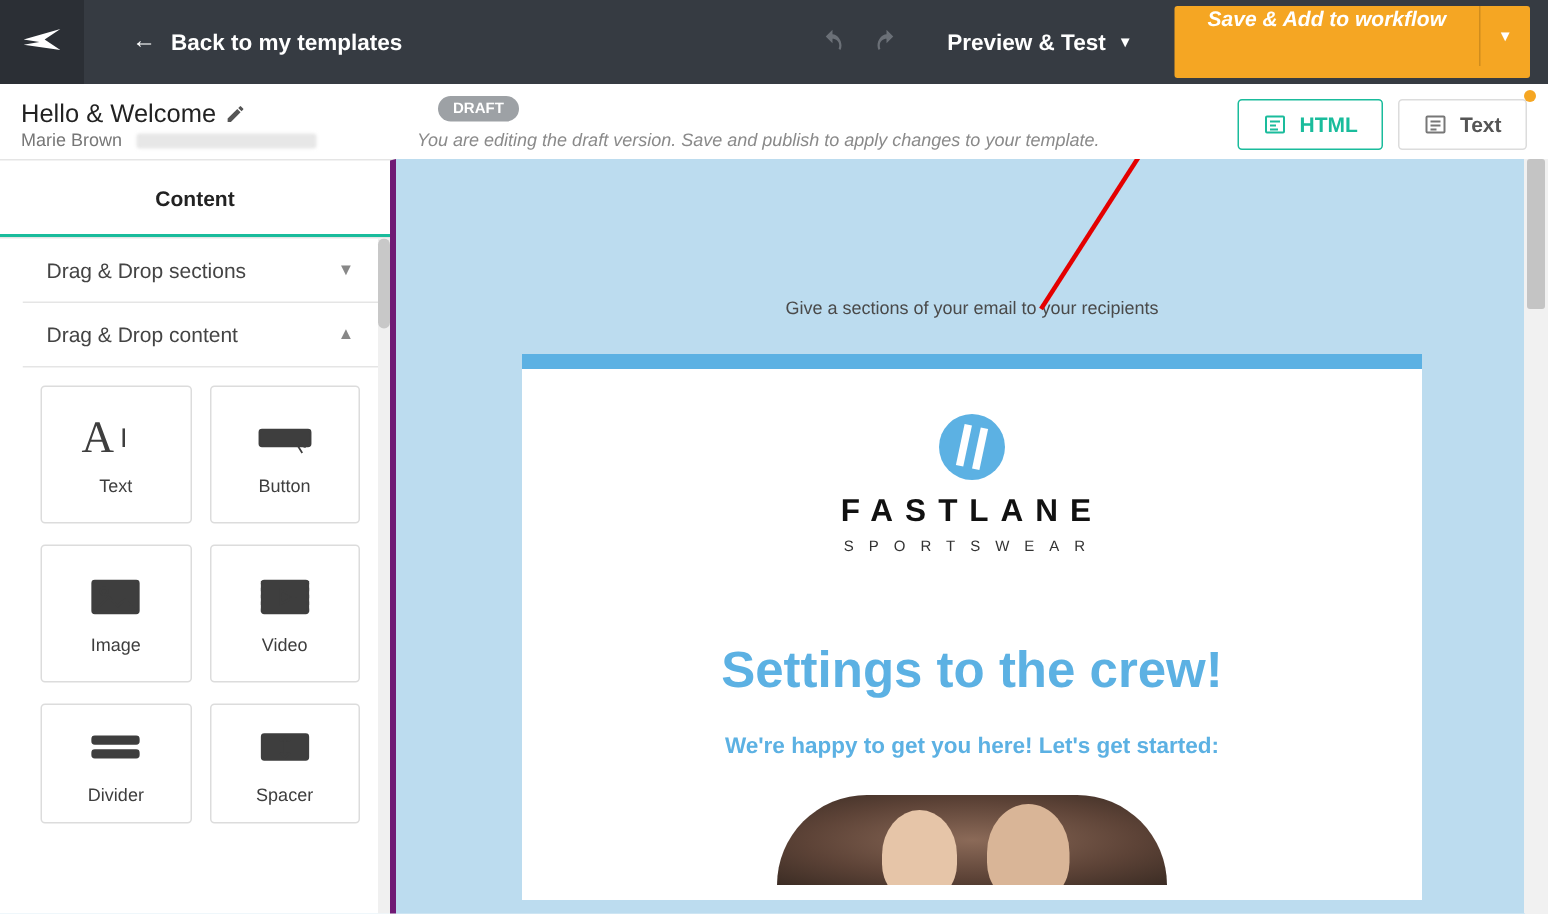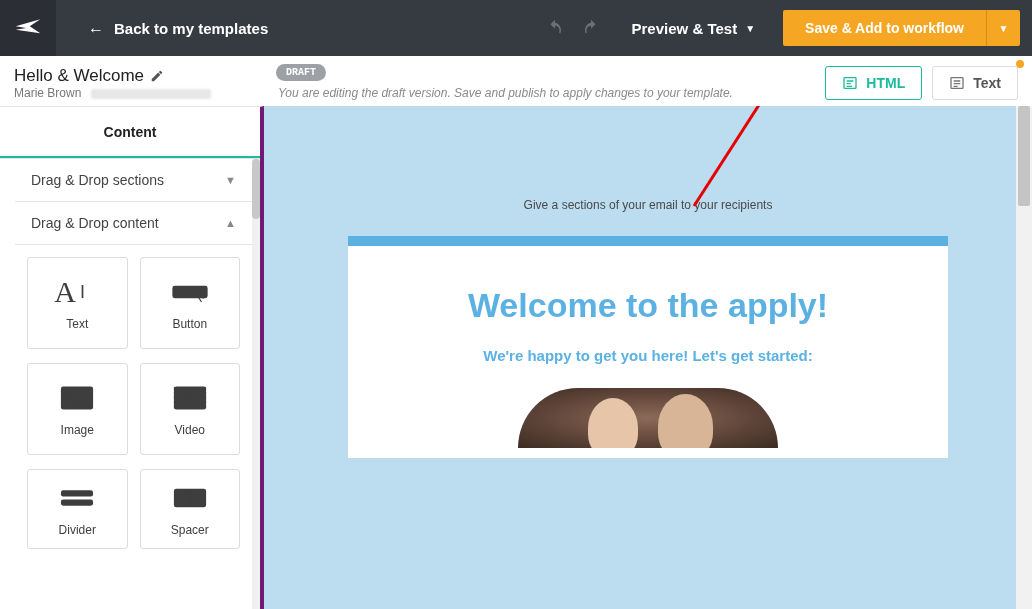--- a/index.html
+++ b/index.html
@@ -20,31 +20,31 @@
   .topbar { height: var(--top-h); background: var(--dark); display: flex; align-items: center; color: #fff; }
   .brand { width: 56px; height: 56px; background: #2b2f35; display:flex; align-items:center; justify-content:center; }
   .brand svg { width:28px; height:28px; fill:#fff; }
   .back { margin-left: 32px; display:flex; align-items:center; gap:10px; font-size:15px; font-weight:600; cursor:pointer;}
   .back .arr { font-size:16px; }
   .tb-spacer { flex:1; }
   .undo-redo { display:flex; gap:18px; color:#6b7077; margin-right: 32px;}
   .undo-redo svg { width:18px; height:18px; fill:#6b7077; cursor:pointer;}
   .preview { font-weight:700; font-size:15px; margin-right: 28px; cursor:pointer; display:flex; align-items:center; gap:8px;}
   .preview .c { font-size:10px; }
-  .savebtn { background: var(--orange); height:36px; display:flex; align-items:center; cursor:pointer; margin-right:12px; border-radius:2px; overflow:hidden;}
+  .savebtn { background: var(--orange); height:48px; display:flex; align-items:flex-start; cursor:pointer; margin-right:12px; border-radius:2px; overflow:hidden;font-style:italic;}
   .savebtn .lbl { padding:0 22px; color:#fff; font-weight:700; font-size:14px; }
   .savebtn .dd { width:34px; height:40px; border-left:1px solid rgba(0,0,0,0.15); display:flex; align-items:center; justify-content:center; color:#fff; font-size:10px;}
   
   .titlerow { height: var(--title-h); display:flex; align-items:center; padding: 6px 14px 2px 14px; position: relative;}
   .titleblock { display:flex; flex-direction:column; line-height:1.25;}
   .title { font-size:17px; color:#222; display:flex; align-items:center; gap:6px;}
   .pencil { width:14px; height:14px; fill:#555;}
   .author { font-size:12px; color:#777; display:flex; align-items:center; gap:10px; }
   .author .blur { width:120px; height:10px; background:#e7e7e7; border-radius:2px; filter:blur(1px);}
-  .draft-badge { position:absolute; left:276px; top:8px; background:#9da1a5; color:#fff; font-size:10px; font-weight:700; padding:3px 10px; border-radius:10px;font-family:Liberation Mono, monospace;}
+  .draft-badge { position:absolute; left:292px; top:8px; background:#9da1a5; color:#fff; font-size:10px; font-weight:700; padding:3px 10px; border-radius:10px;}
   .draft-note { position:absolute; left:278px; top:30px; font-size:12px; font-style:italic; color:#8a8a8a; }
   .viewmodes { position:absolute; right:14px; top:10px; display:flex; gap:10px; align-items:center;padding-left:24px; }
   .viewmodes::after{ content:''; position:absolute; top:-6px; right:-6px; width:8px; height:8px; background:var(--orange); border-radius:50%;}
   .vm { border:1px solid var(--gray-border); border-radius:3px; padding:8px 16px; display:flex; align-items:center; gap:8px; font-size:14px; font-weight:700; cursor:pointer; color:#555;}
   .vm.active { border-color: var(--teal); color: var(--teal);}
   .vm svg { width:16px; height:16px; }
   
   .main { position:absolute; top: calc(var(--top-h) + var(--title-h)); left:0; right:0; bottom:0; display:flex;}
   .sidebar { width:264px; border-top:1px solid #e5e5e5; border-right:4px solid #701a75; background:#fff; display:flex; flex-direction:column;}
   .tabs { height: var(--tabs-h); display:flex; border-bottom:1px solid #e5e5e5;}
@@ -211,22 +211,31 @@
       <div class="micro-scroll">
           <div class="thumb"></div>
         </div>
     </div>
   </div>
 
   <div class="canvas-wrap">
     <div class="preheader">Give a sections of your email to your recipients</div>
     <div class="email">
       <div class="accentbar"></div>
+      <div class="logo-wrap">
+        <svg viewBox="0 0 44 44">
+            <circle cx="22" cy="22" r="22" fill="#5cb1e3"></circle>
+            <rect x="14" y="8" width="5" height="28" fill="#fff" transform="rotate(12 22 22)"></rect>
+            <rect x="25" y="8" width="5" height="28" fill="#fff" transform="rotate(12 22 22)"></rect>
+          </svg>
+        <div class="brandname">FASTLANE</div>
+        <div class="brandtag">SPORTSWEAR</div>
+      </div>
       <div class="hero">
-        <h1>Welcome to the apply!</h1>
+        <h1>Settings to the crew!</h1>
         <p>We're happy to get you here! Let's get started:</p>
         <div class="photo-clip"></div>
       </div>
     </div>
     <div class="canvas-scroll">
         <div class="thumb"></div>
       </div>
 
     <svg class="annot" style="left:420px; top:-50px;" width="120" height="160">
       <defs>

